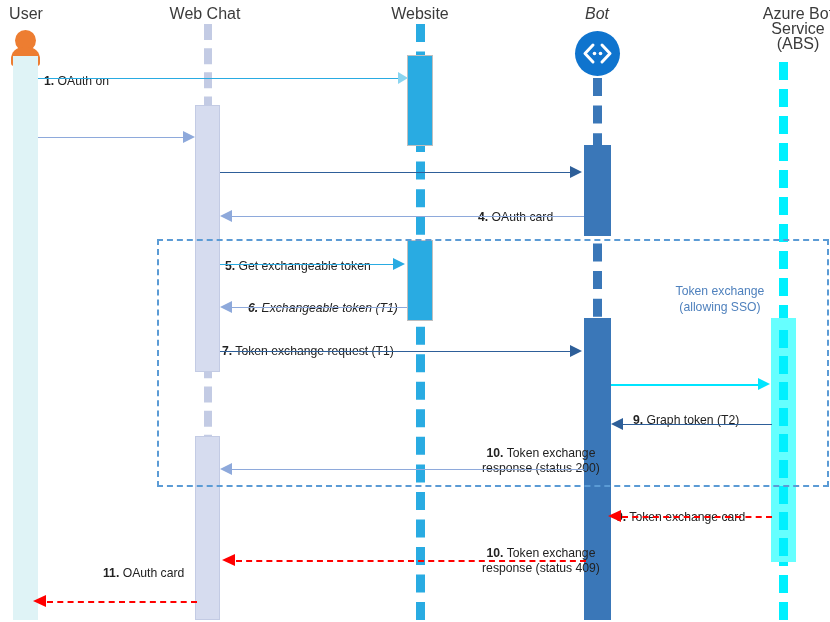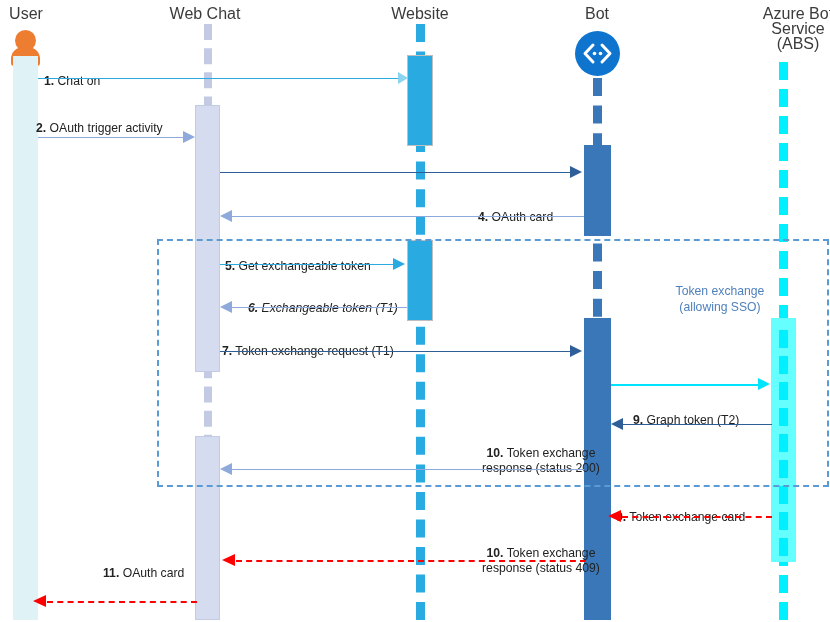--- a/index.html
+++ b/index.html
@@ -37,21 +37,21 @@
 <body>
 
 <div id="diagram">
 
   <div class="lifeline-title" style="left:0px;top:6px;width:52px;">User</div>
 
   <div class="lifeline-title" style="left:155px;top:6px;width:100px;">Web Chat</div>
 
   <div class="lifeline-title" style="left:370px;top:6px;width:100px;">Website</div>
 
-  <div class="lifeline-title" style="left:547px;top:6px;width:100px;">Bot</div>
+  <div class="lifeline-title" style="left:547px;top:6px;width:100px;font-style:italic;">Bot</div>
 
   <div class="lifeline-title" style="left:730px;top:6px;width:136px;">Azure Bot
 Service
 (ABS)</div>
 
   <div class="user-icon" style="left:15px;top:30px;width:21px;height:21px;border-radius:50%;background:#ed7d31;"></div>
   <div class="user-icon" style="left:11px;top:47px;width:29px;height:19px;background:#ed7d31;border-radius:12px 12px 3px 3px;"></div>
 
   <div class="dashline" style="left:13px;top:60px;height:560px;border-left-color:#c9d9dd;border-left-width:1.5px;"></div>
   <div class="dashline" style="left:37px;top:60px;height:560px;border-left-color:#c9d9dd;border-left-width:1.5px;"></div>
@@ -90,29 +90,26 @@
 
   <div class="actbar" style="left:771px;top:318px;width:25px;height:244px;background:#66ffff;"></div>
   <div class="dashline" style="left:779px;top:330px;height:226px;border-left-color:#00f0ff;border-left-width:9px;
               border-left-style:dashed;"></div>
 
   <div class="fragbox" style="left:157px;top:239px;width:672px;height:248px;"></div>
   <div class="fraglabel" style="left:640px;top:243px;width:160px;margin-top:40px;">Token exchange
 (allowing SSO)</div>
 
   <div class="msglabel" style="left:44px;top:58px;width:240px;">
-    <b>1.</b><span> Chat on</span>
+    <b>1.</b><span> OAuth on</span>
   </div>
   <div class="msg" style="left:38px;top:78px;width:368px;border-top-color:#29abe2;"></div>
   <div class="arrowhead" style="left:398px;top:72px;border-top:6px solid transparent;border-bottom:6px solid transparent;
               border-left:10px solid #8bd5f0;"></div>
 
-  <div class="msglabel" style="left:36px;top:105px;width:260px;">
-    <b>2.</b><span> OAuth trigger activity</span>
-  </div>
   <div class="msg" style="left:38px;top:137px;width:147px;border-top-color:#8ea9db;"></div>
   <div class="arrowhead" style="left:183px;top:131px;border-top:6px solid transparent;border-bottom:6px solid transparent;
               border-left:12px solid #8ea9db;"></div>
 
   <div class="msg" style="left:220px;top:172px;width:352px;border-top-color:#2e5f99;"></div>
   <div class="arrowhead" style="left:570px;top:166px;border-top:6px solid transparent;border-bottom:6px solid transparent;
               border-left:12px solid #2e5f99;"></div>
 
   <div class="msglabel" style="left:478px;top:194px;width:200px;">
     <b>4.</b><span> OAuth card</span>

